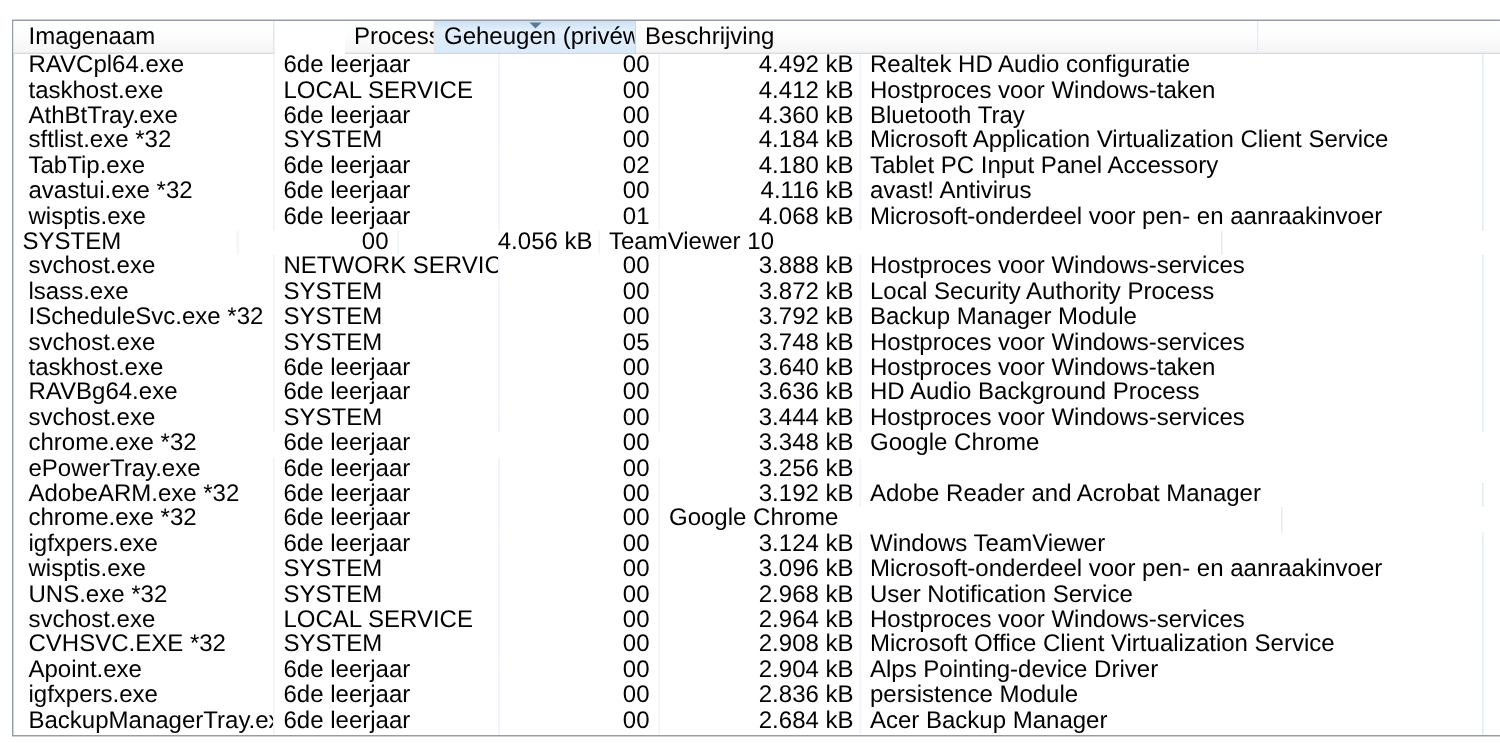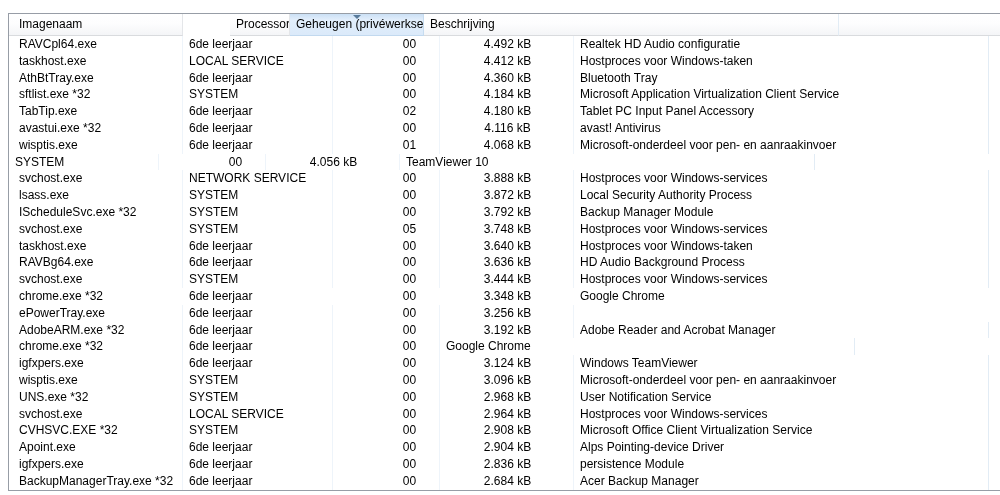--- a/index.html
+++ b/index.html
@@ -1,18 +1,18 @@
 <!DOCTYPE html>
 <html><head>
 <meta charset="utf-8">
 <style>
   html,body{margin:0;padding:0;}
   #stage{
     position:relative;width:1000px;height:495px;background:#ffffff;overflow:hidden;
-    font-family:"Liberation Sans","DejaVu Sans",sans-serif;font-size:12px;color:#000;
+    font-family:"Liberation Sans","DejaVu Sans",sans-serif;font-size:16px;color:#000;
   }
   .lv{
     position:absolute;left:8px;top:13px;width:1012px;height:478px;
     border:1px solid #979da6;background:#ffffff;box-sizing:border-box;
     display:flex;flex-direction:column;
   }
   
   .lv-header{display:flex;height:22px;flex:0 0 22px;}
   .hcell{
     box-sizing:border-box;position:relative;
@@ -31,21 +31,21 @@
     border-left:4px solid transparent;border-right:4px solid transparent;
     border-top:4px solid #587a9a;
   }
   
   .lv-body{flex:1;overflow:hidden;}
   .row{display:flex;height:16.8px;position:relative;}
   .cell{
     box-sizing:border-box;line-height:16.8px;white-space:nowrap;overflow:hidden;
     border-right:1px solid #eef4fa;padding:0 6px;
   }
-  .cell.right{text-align:center;}
+  .cell.right{text-align:right;}
   
   .c0{width:174px;flex:0 0 174px;padding-left:10px;}
   .c1{width:150px;flex:0 0 150px;}
   .c2{width:60px;flex:0 0 60px;padding-right:6px;margin-left:47px;}
   .c3{width:134px;flex:0 0 134px;padding-right:4px;}
   .c4{width:415px;flex:0 0 415px;border-right:1px solid #e2ecf5;}
   .fill{flex:1 1 auto;border-right:none;}
   
   .row.hot::before{
     content:"";position:absolute;z-index:-1;left:0;top:0;width:933px;height:16.8px;

